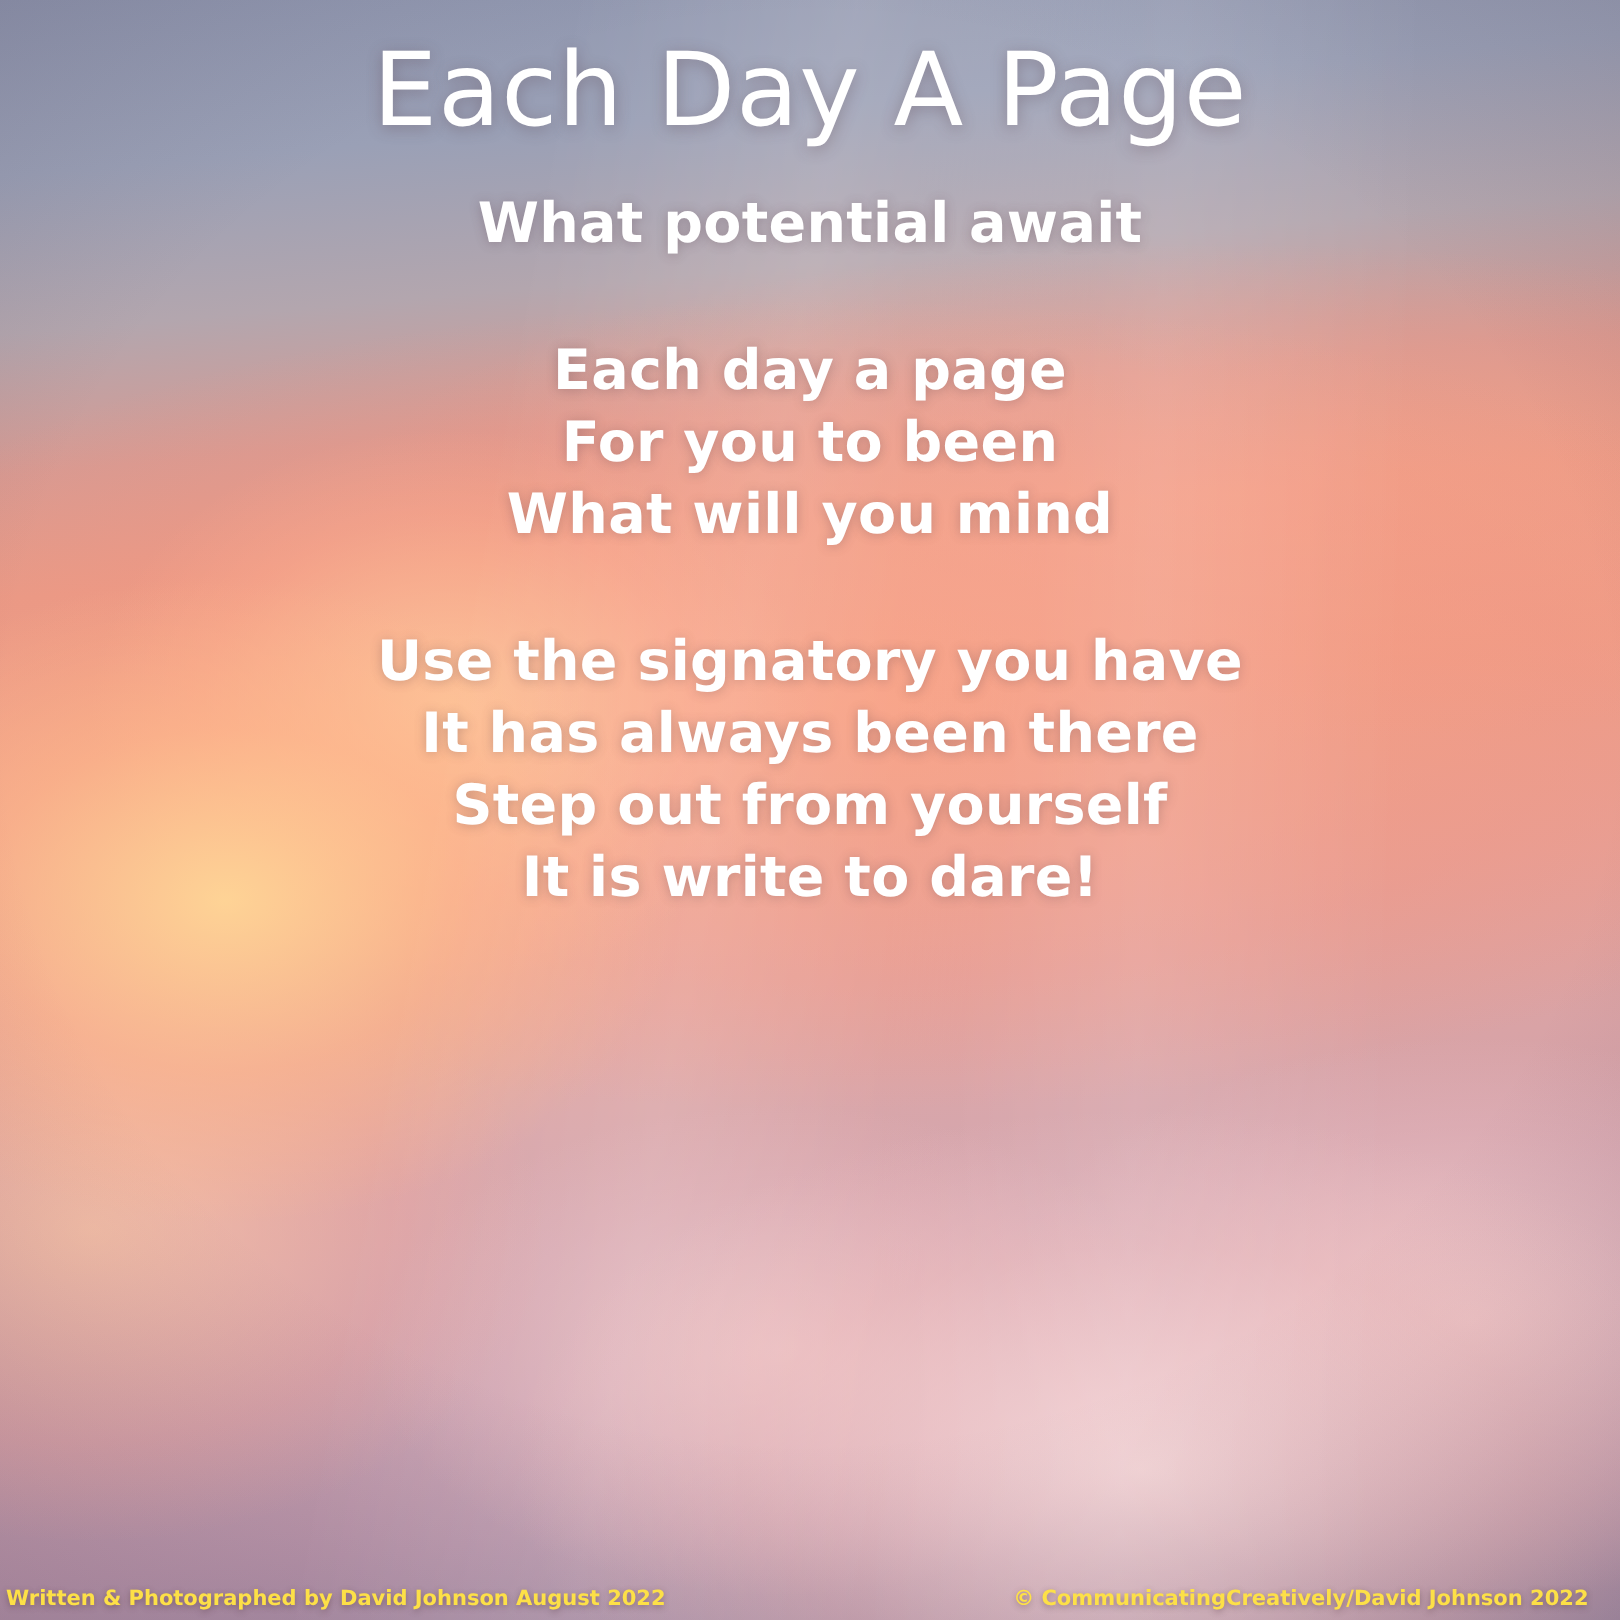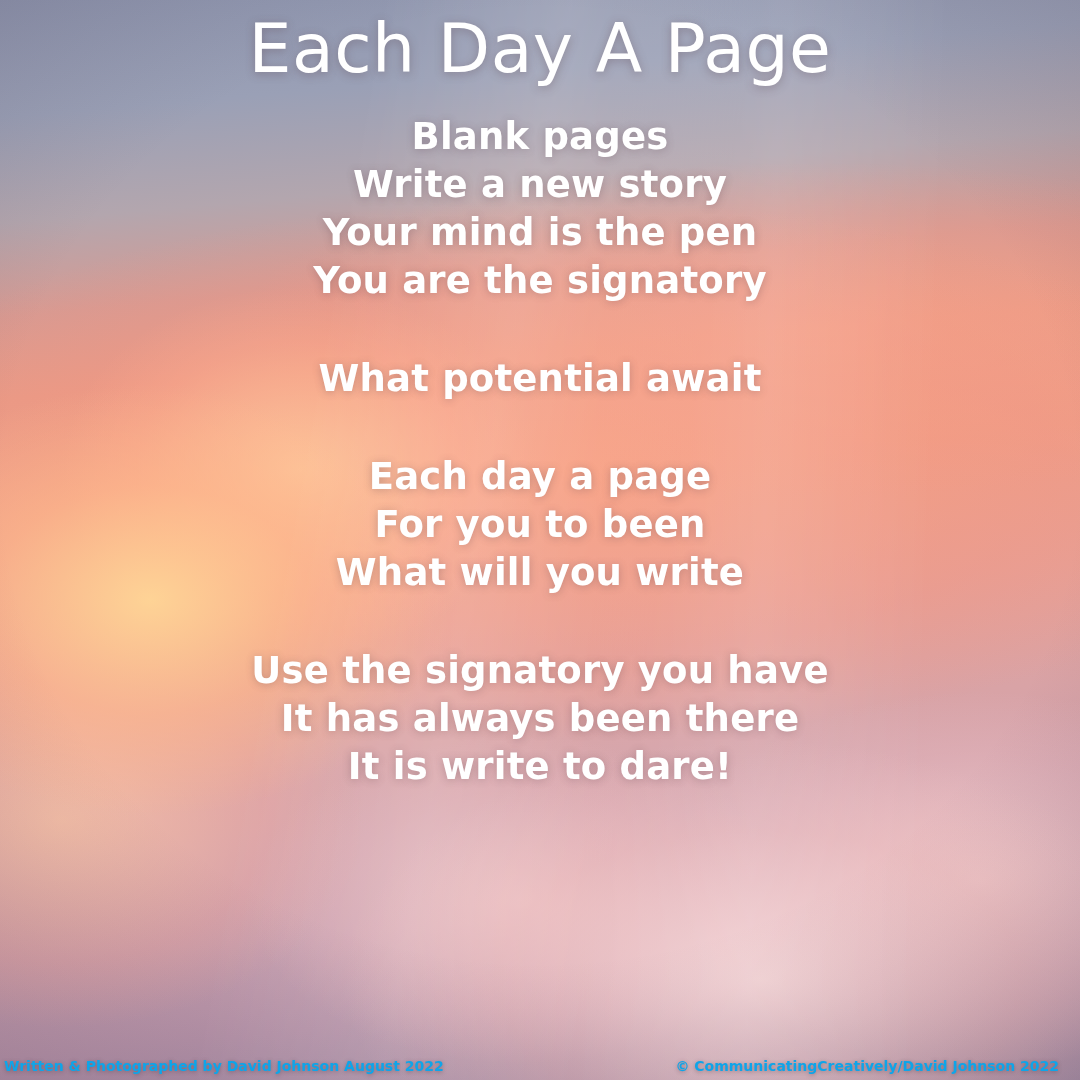--- a/index.html
+++ b/index.html
@@ -62,20 +62,21 @@
     inset: 0;
     background: radial-gradient(ellipse 90% 80% at 50% 45%, rgba(0,0,0,0) 55%, rgba(60,40,60,0.22) 100%);
   }
 
   
   .content {
     position: absolute;
     inset: 0;
     text-align: center;
     color: #ffffff;
+    margin-top: 12px;
   }
   .title {
     margin: 0;
     padding-top: 12px;
     font-size: 68px;
     font-weight: 400;
     letter-spacing: 0.5px;
     line-height: 1.1;
     text-shadow: 0 2px 10px rgba(90,60,70,0.35);
   }
@@ -90,56 +91,51 @@
     font-weight: 600;
     line-height: 48px;
     letter-spacing: 0.2px;
     text-shadow: 0 1px 8px rgba(90,60,70,0.30);
   }
   .credit {
     position: absolute;
     bottom: 6px;
     font-size: 14px;
     font-weight: 600;
-    color: #0ea5e9;
+    color: #fde047;
     text-shadow: 0 1px 4px rgba(80,50,60,0.45);
     white-space: nowrap;
   }
   .credit-left { left: 4px; }
   .credit-right { right: 21px; }
 </style>
 </head>
 <body>
 
 <div class="poster">
   <div class="bg"></div>
   <div class="bg-streaks"></div>
   <div class="bg-vignette"></div>
 
   <div class="content">
     <h1 class="title">Each Day A Page</h1>
 
     <div class="poem">
       <div class="stanza">
-        <div class="line">Blank pages</div>
-        <div class="line">Write a new story</div>
-        <div class="line">Your mind is the pen</div>
-        <div class="line">You are the signatory</div>
-      </div>
-      <div class="stanza">
         <div class="line">What potential await</div>
       </div>
       <div class="stanza">
         <div class="line">Each day a page</div>
         <div class="line">For you to been</div>
-        <div class="line">What will you write</div>
+        <div class="line">What will you mind</div>
       </div>
       <div class="stanza">
         <div class="line">Use the signatory you have</div>
         <div class="line">It has always been there</div>
+        <div class="line">Step out from yourself</div>
         <div class="line">It is write to dare!</div>
       </div>
     </div>
 
     <div class="credit credit-left">Written &amp; Photographed by David Johnson August 2022</div>
     <div class="credit credit-right">© CommunicatingCreatively/David Johnson 2022</div>
   </div>
 </div>
 
 </body></html>

